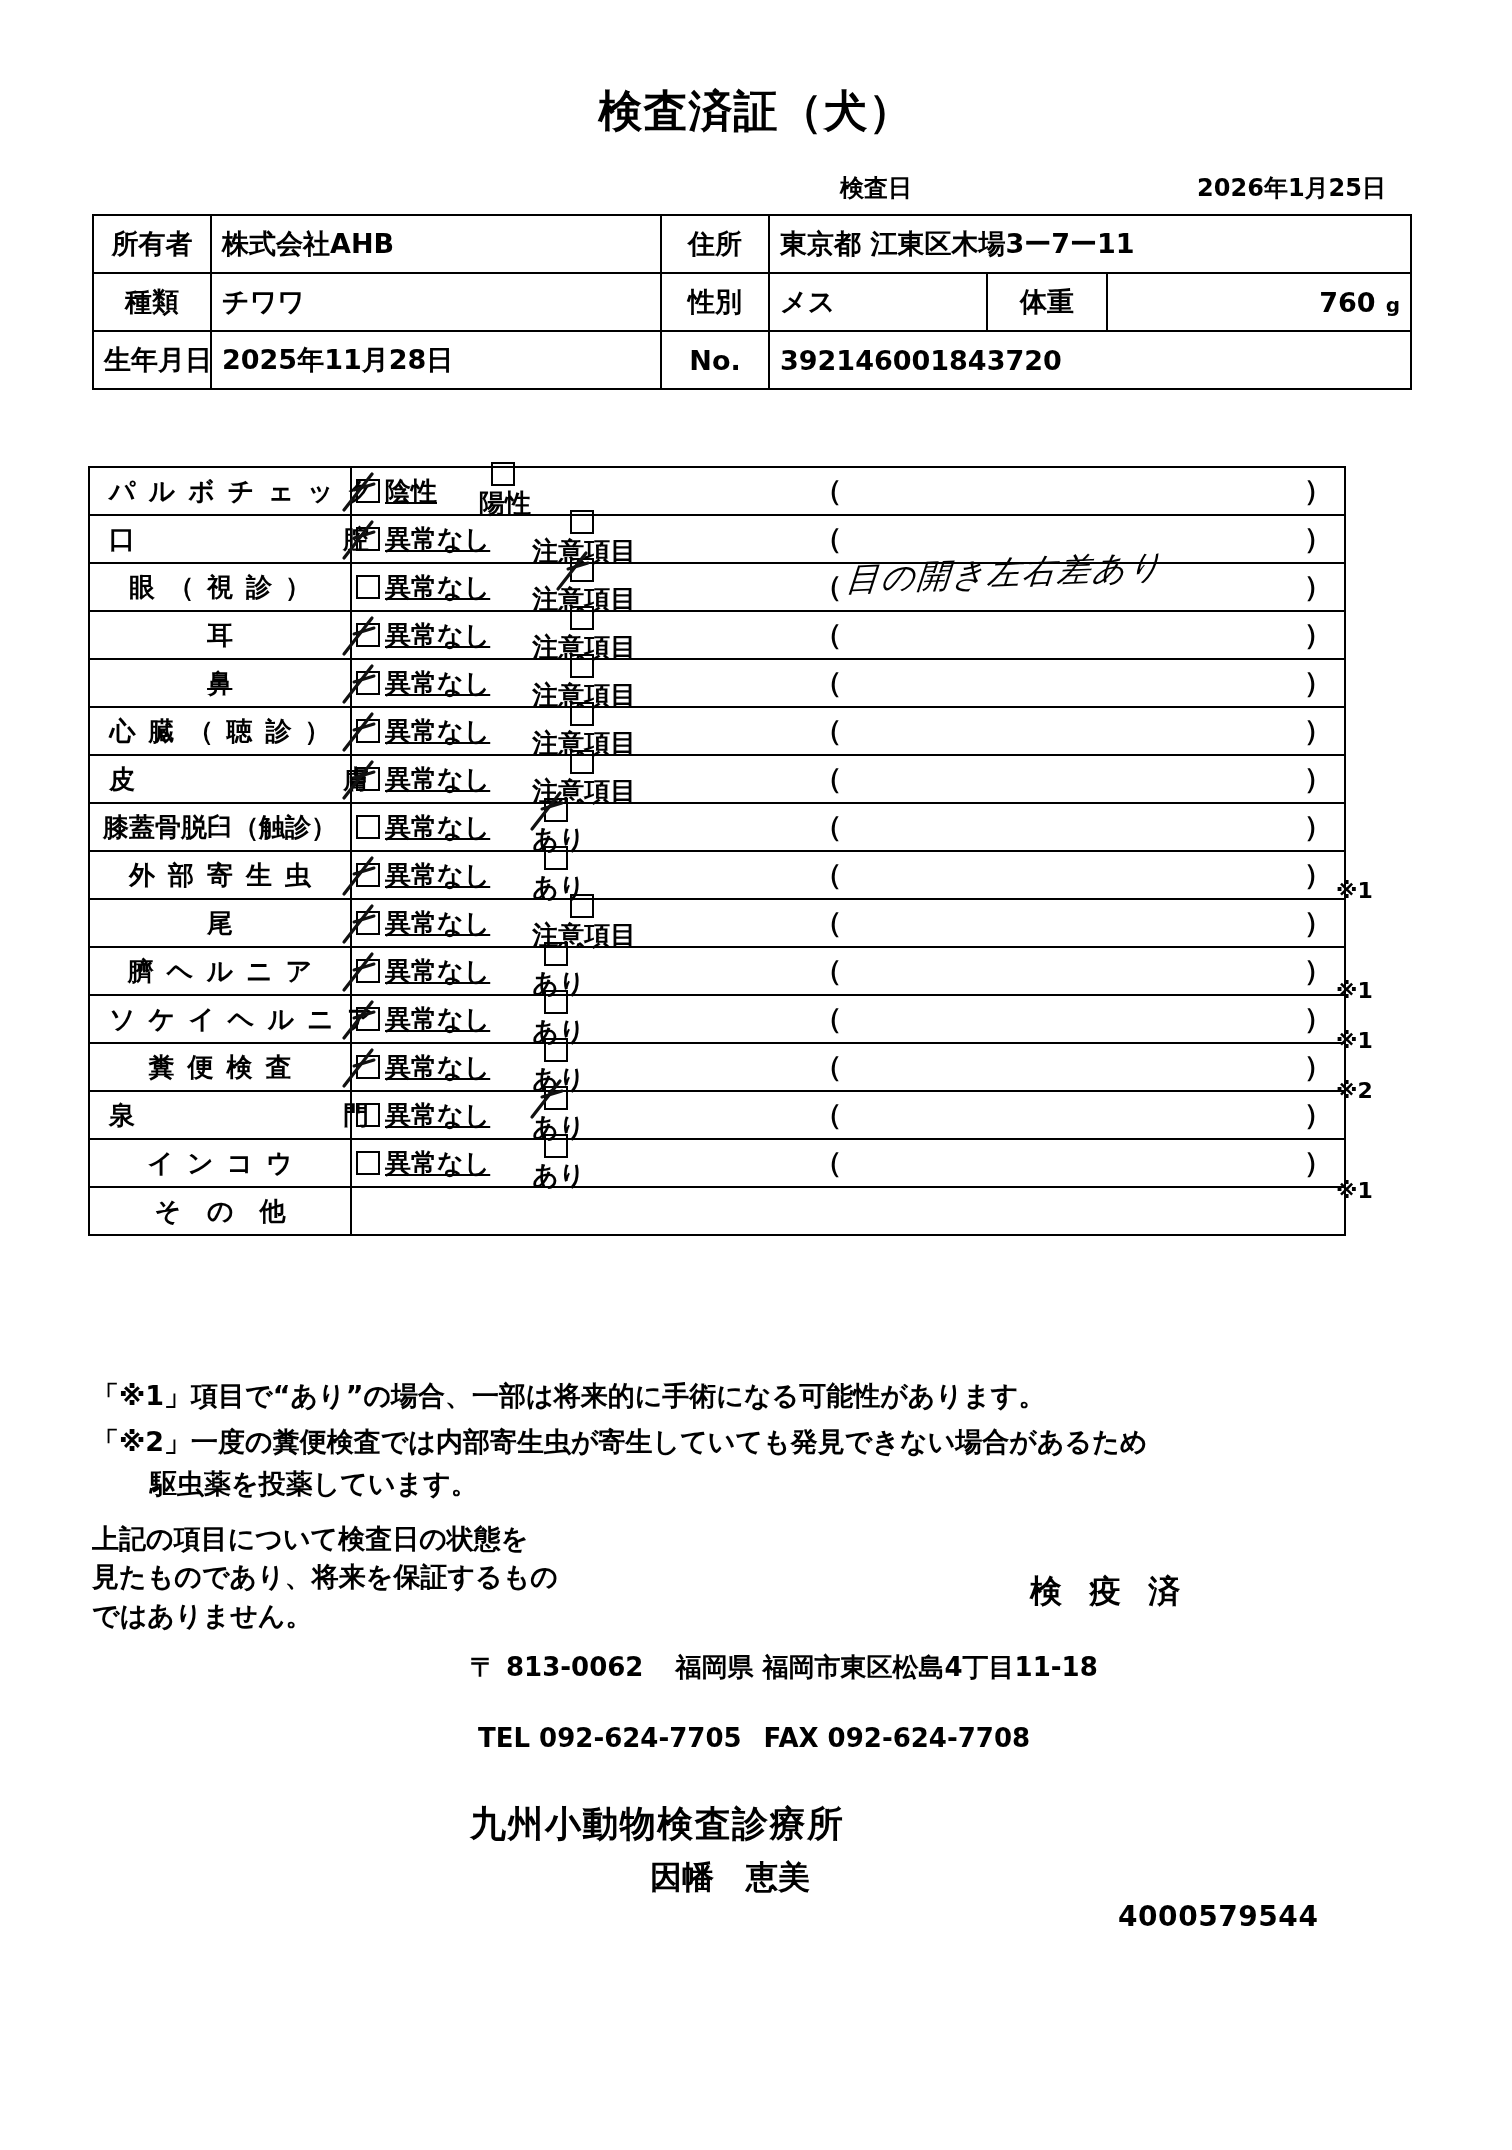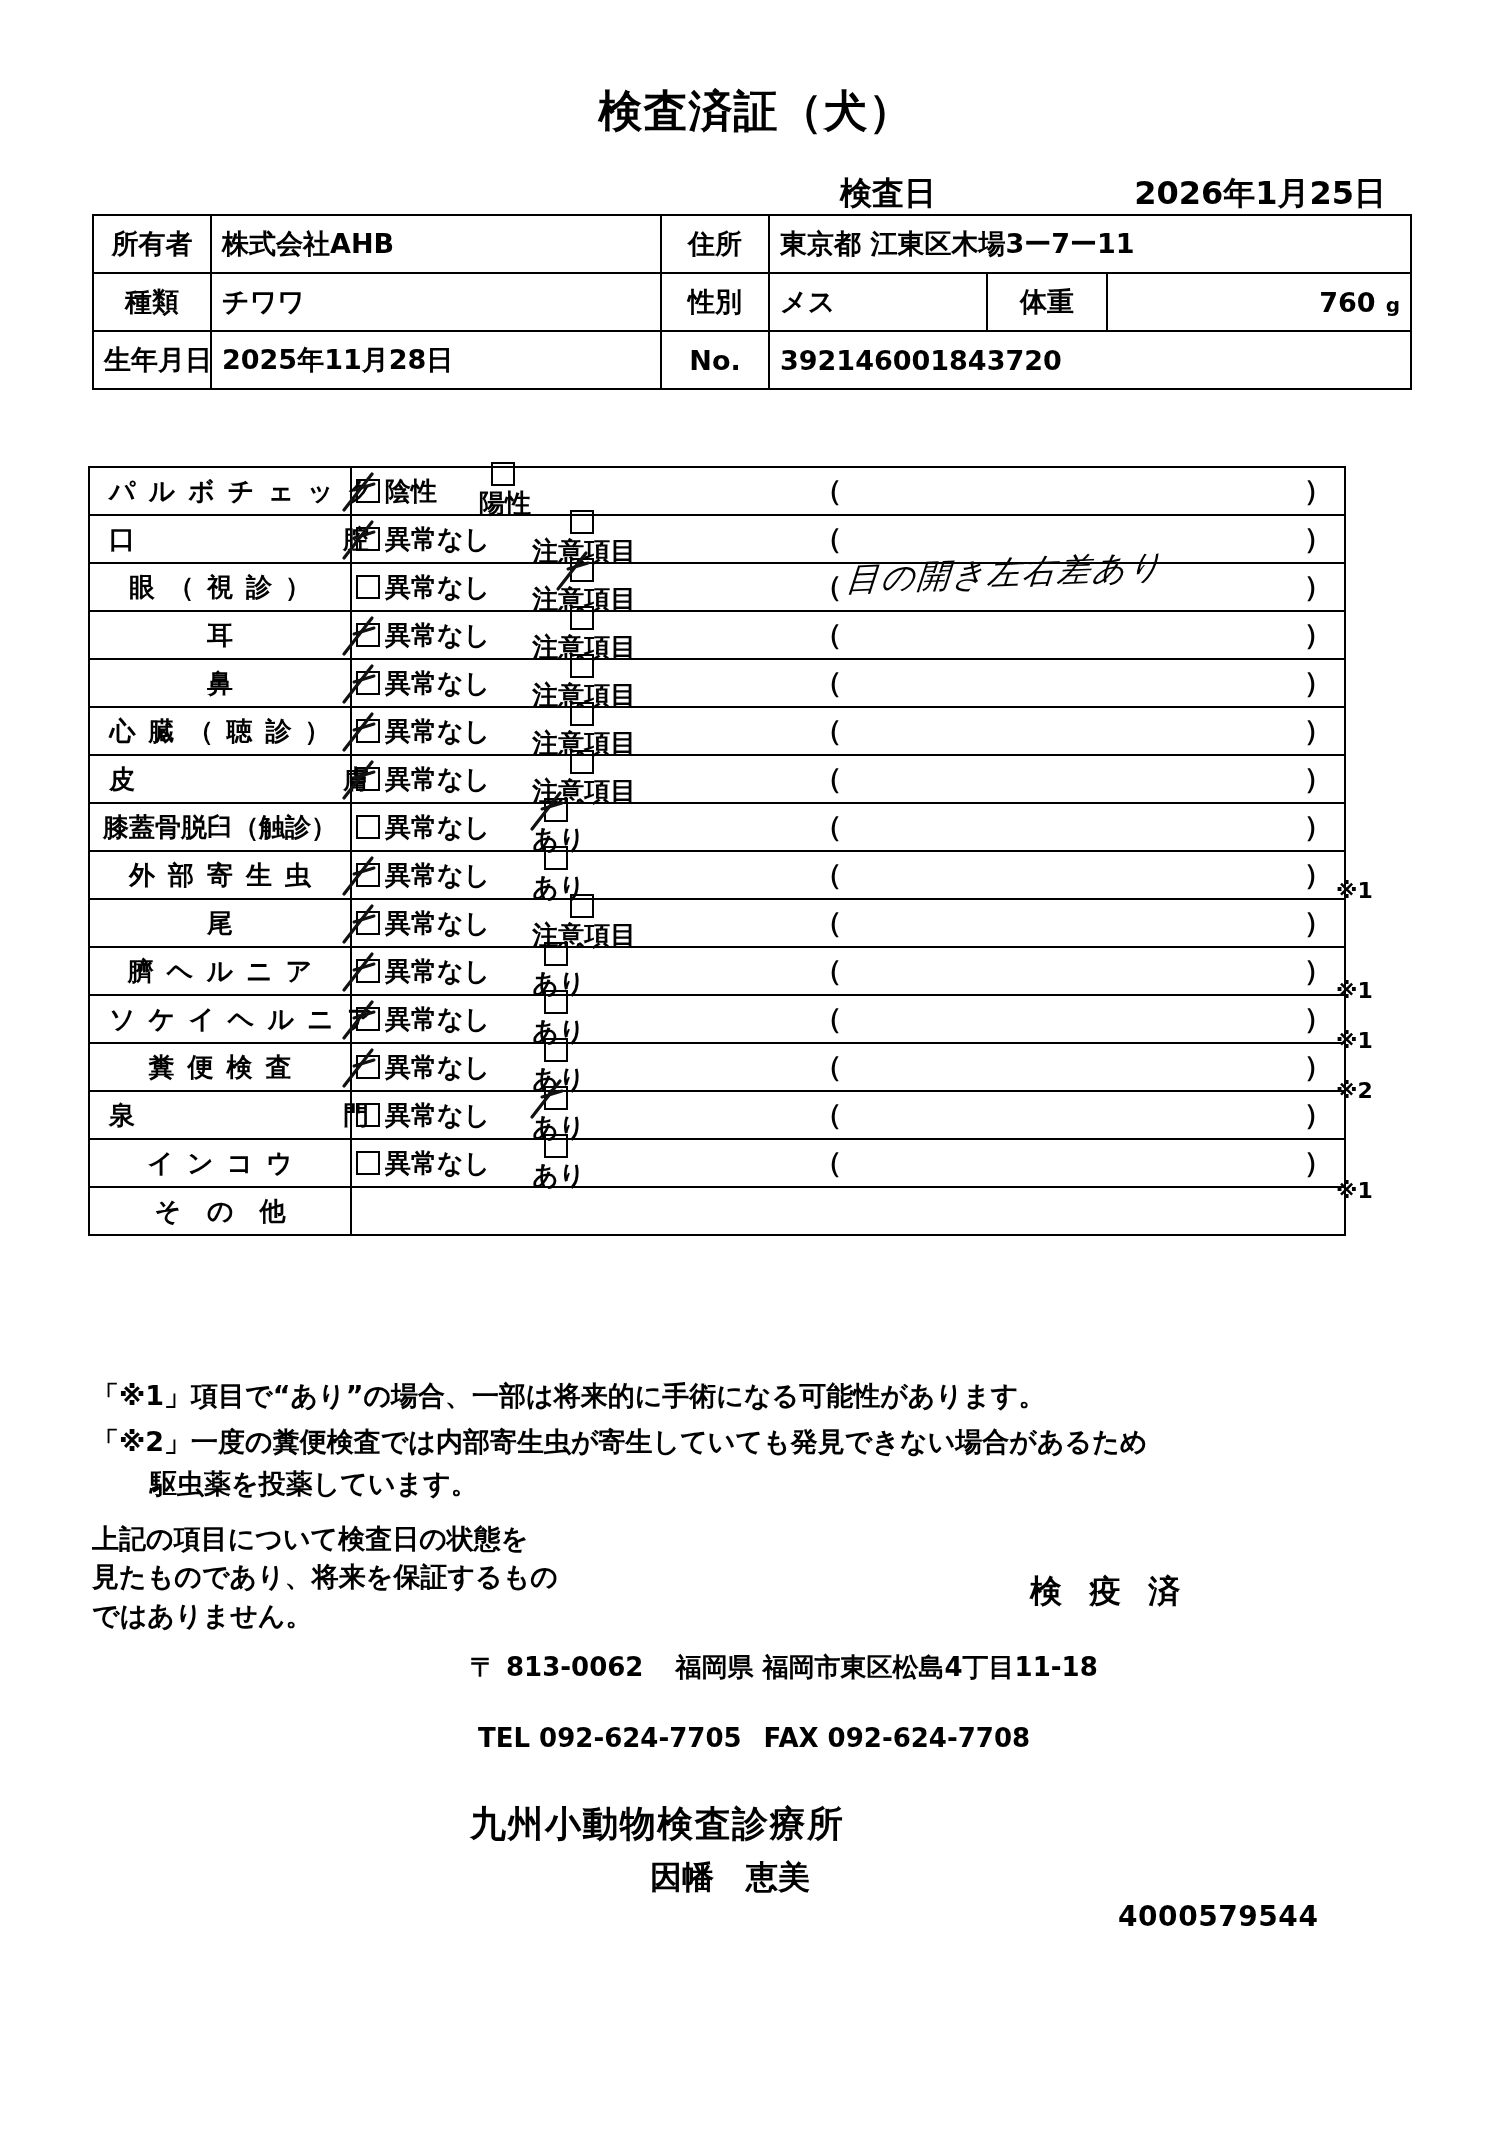--- a/index.html
+++ b/index.html
@@ -33,21 +33,21 @@
     letter-spacing: 1px;
   }
 
   
   .exam-date-row {
     position: absolute;
     left: 840px; top: 172px;
     width: 560px;
     display: flex;
     align-items: flex-end;
-    font-size: 32px;
+    font-size: 24px;
     font-weight: bold;
   }
   .exam-date-label { width: 200px; }
   .exam-date-value { flex: 1; text-align: right; padding-right: 14px; }
 
   
   .info-table {
     position: absolute;
     left: 92px; top: 214px;
     width: 1318px;
@@ -109,20 +109,21 @@
     letter-spacing: 0.5em;
     text-indent: 0.5em;
   }
   td.c-name.tight .nm {
     letter-spacing: 0;
   }
   td.c-opts {
     width: 992px;
     position: relative;
     padding: 0;
+    text-decoration: underline;
   }
   .opt-wrap {
     position: relative;
     height: 46px;
     display: flex;
     align-items: center;
   }
   .opt {
     position: relative;
     display: inline-flex;

